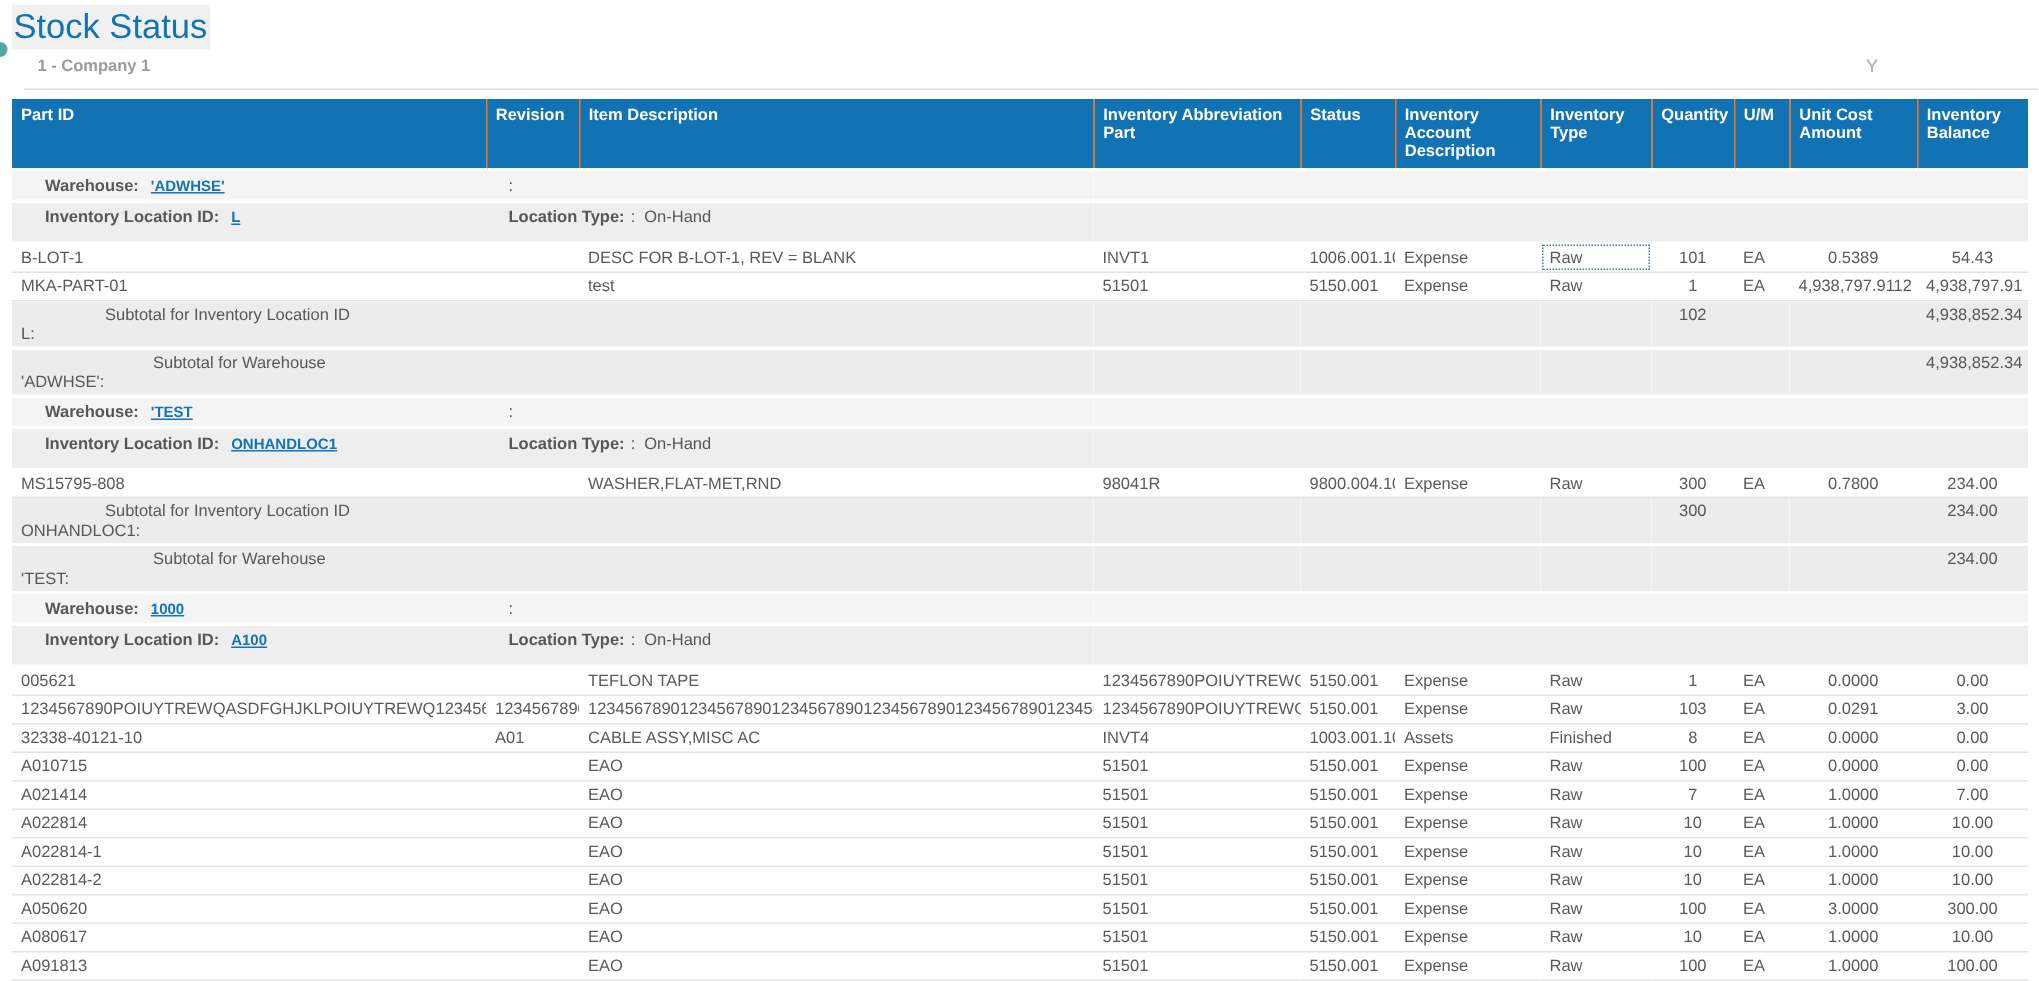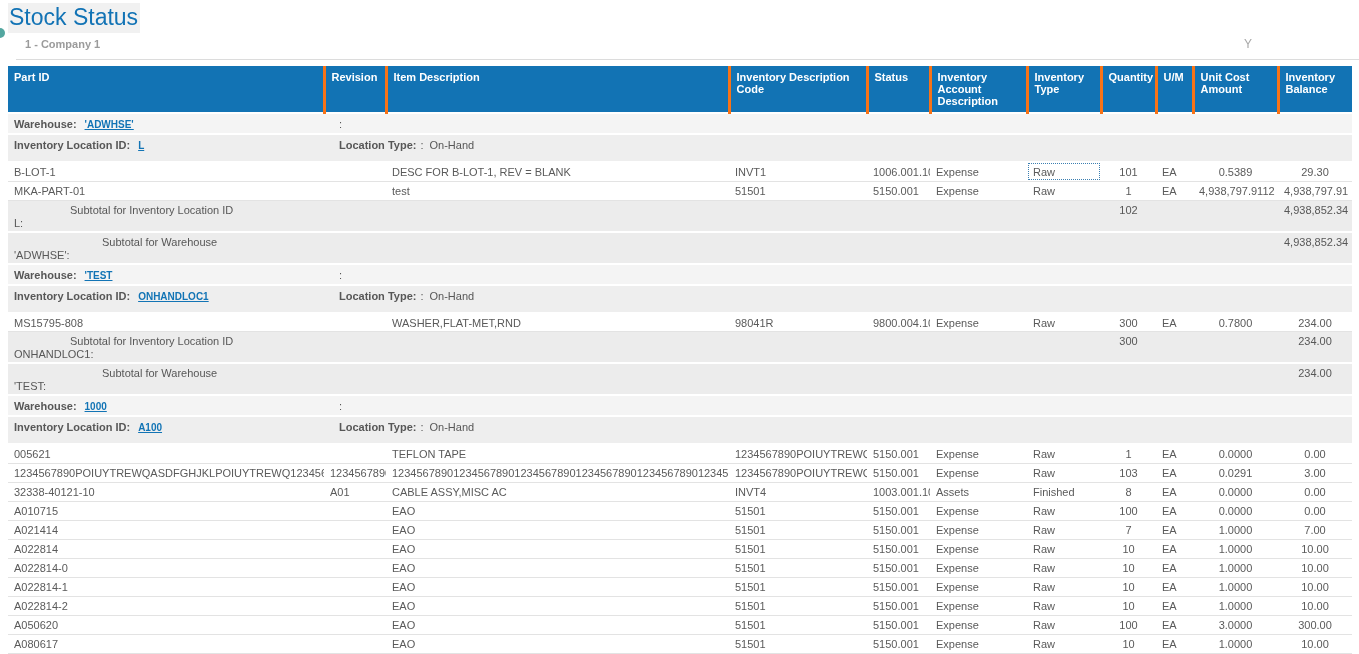--- a/index.html
+++ b/index.html
@@ -32,38 +32,38 @@
   table { border-collapse:collapse; table-layout:fixed; width:1344px; margin:6px 0 0 8px; }
   col.w-partid{width:316px} col.w-revision{width:62px} col.w-desc{width:343px}
   col.w-abbrev{width:138px} col.w-project{width:63px} col.w-account{width:97px}
   col.w-invtype{width:74px} col.w-qty{width:55px} col.w-um{width:37px}
   col.w-unitcost{width:85px} col.w-balance{width:74px}
 
   thead tr { height:44px; }
   thead th {
     background:#1273b4; color:#ffffff; font-weight:bold; font-size:11px;
     text-align:left; vertical-align:top; padding:5px 6px;
-    border-right:3px solid #f97316; border-bottom:2px solid #ffffff;
+    border-right:1px solid #f97316; border-bottom:2px solid #ffffff;
   }
   thead th:last-child { border-right:none; }
 
   td { padding:2px 6px; vertical-align:top; white-space:nowrap; overflow:hidden; font-size:11px; }
   td:nth-child(8), td:nth-child(10), td:nth-child(11) { text-align:center; }
 
   tr.item { height:19px;margin-top:44px; }
   tr.item td { background:#ffffff; border-bottom:1px solid #e3e3e3; color:#5a5a5a; padding-top:3px; }
 
   tr.warehouse { height:21px; }
   tr.warehouse td { background:#f4f4f4; border-bottom:2px solid #ffffff; padding-top:4px; }
   tr.location { height:28px; }
   tr.location td { background:#eeeeee; border-bottom:2px solid #ffffff; padding-top:4px; }
   tr.subtotal { height:30px; }
   tr.subtotal td { background:#ececec; border-bottom:2px solid #ffffff; font-weight:normal; padding-top:3px; }
 
-  .group-label { font-weight:bold; color:#575757; margin-right:8px; }
+  .group-label { font-weight:bold; color:#575757; margin-right:8px;margin-left:16px; }
   .cell-link { color:#1274b5; font-weight:bold; text-decoration:underline; font-size:10px; cursor:pointer; }
   .group-mid { padding-left:15px; }
   .loc-type-label { font-weight:bold; margin-right:4px; }
   .loc-type-sep { margin-right:6px; }
   .sub-line1.indent-location { padding-left:56px; }
   .sub-line1.indent-warehouse { padding-left:88px; }
   .sub-line2 { margin-top:1px; }
   td.focused { outline:1px dotted #3c7fb1; outline-offset:-2px; }
 </style>
 </head>
@@ -90,21 +90,21 @@
       <col class="w-qty">
     <col class="w-um">
       <col class="w-unitcost">
       <col class="w-balance">
   </colgroup>
   <thead>
     <tr id="header-row">
         <th>Part ID</th>
         <th>Revision</th>
         <th>Item Description</th>
-        <th>Inventory Description Code</th>
+        <th>Inventory Abbreviation Part</th>
         <th>Status</th>
         <th>Inventory Account Description</th>
         <th>Inventory Type</th>
         <th>Quantity</th>
         <th>U/M</th>
         <th>Unit Cost Amount</th>
         <th>Inventory Balance</th>
       </tr>
   </thead>
   <tbody id="table-body">
@@ -122,21 +122,21 @@
         <td>B-LOT-1</td>
         <td></td>
         <td>DESC FOR B-LOT-1, REV = BLANK</td>
         <td>INVT1</td>
         <td>1006.001.10</td>
         <td>Expense</td>
         <td class="focused">Raw</td>
         <td>101</td>
         <td>EA</td>
         <td>0.5389</td>
-        <td>29.30</td>
+        <td>54.43</td>
       </tr>
       <tr class="item">
         <td>MKA-PART-01</td>
         <td></td>
         <td>test</td>
         <td>51501</td>
         <td>5150.001</td>
         <td>Expense</td>
         <td>Raw</td>
         <td>1</td>
@@ -313,33 +313,20 @@
         <td>51501</td>
         <td>5150.001</td>
         <td>Expense</td>
         <td>Raw</td>
         <td>10</td>
         <td>EA</td>
         <td>1.0000</td>
         <td>10.00</td>
       </tr>
       <tr class="item">
-        <td>A022814-0</td>
-        <td></td>
-        <td>EAO</td>
-        <td>51501</td>
-        <td>5150.001</td>
-        <td>Expense</td>
-        <td>Raw</td>
-        <td>10</td>
-        <td>EA</td>
-        <td>1.0000</td>
-        <td>10.00</td>
-      </tr>
-      <tr class="item">
         <td>A022814-1</td>
         <td></td>
         <td>EAO</td>
         <td>51501</td>
         <td>5150.001</td>
         <td>Expense</td>
         <td>Raw</td>
         <td>10</td>
         <td>EA</td>
         <td>1.0000</td>

